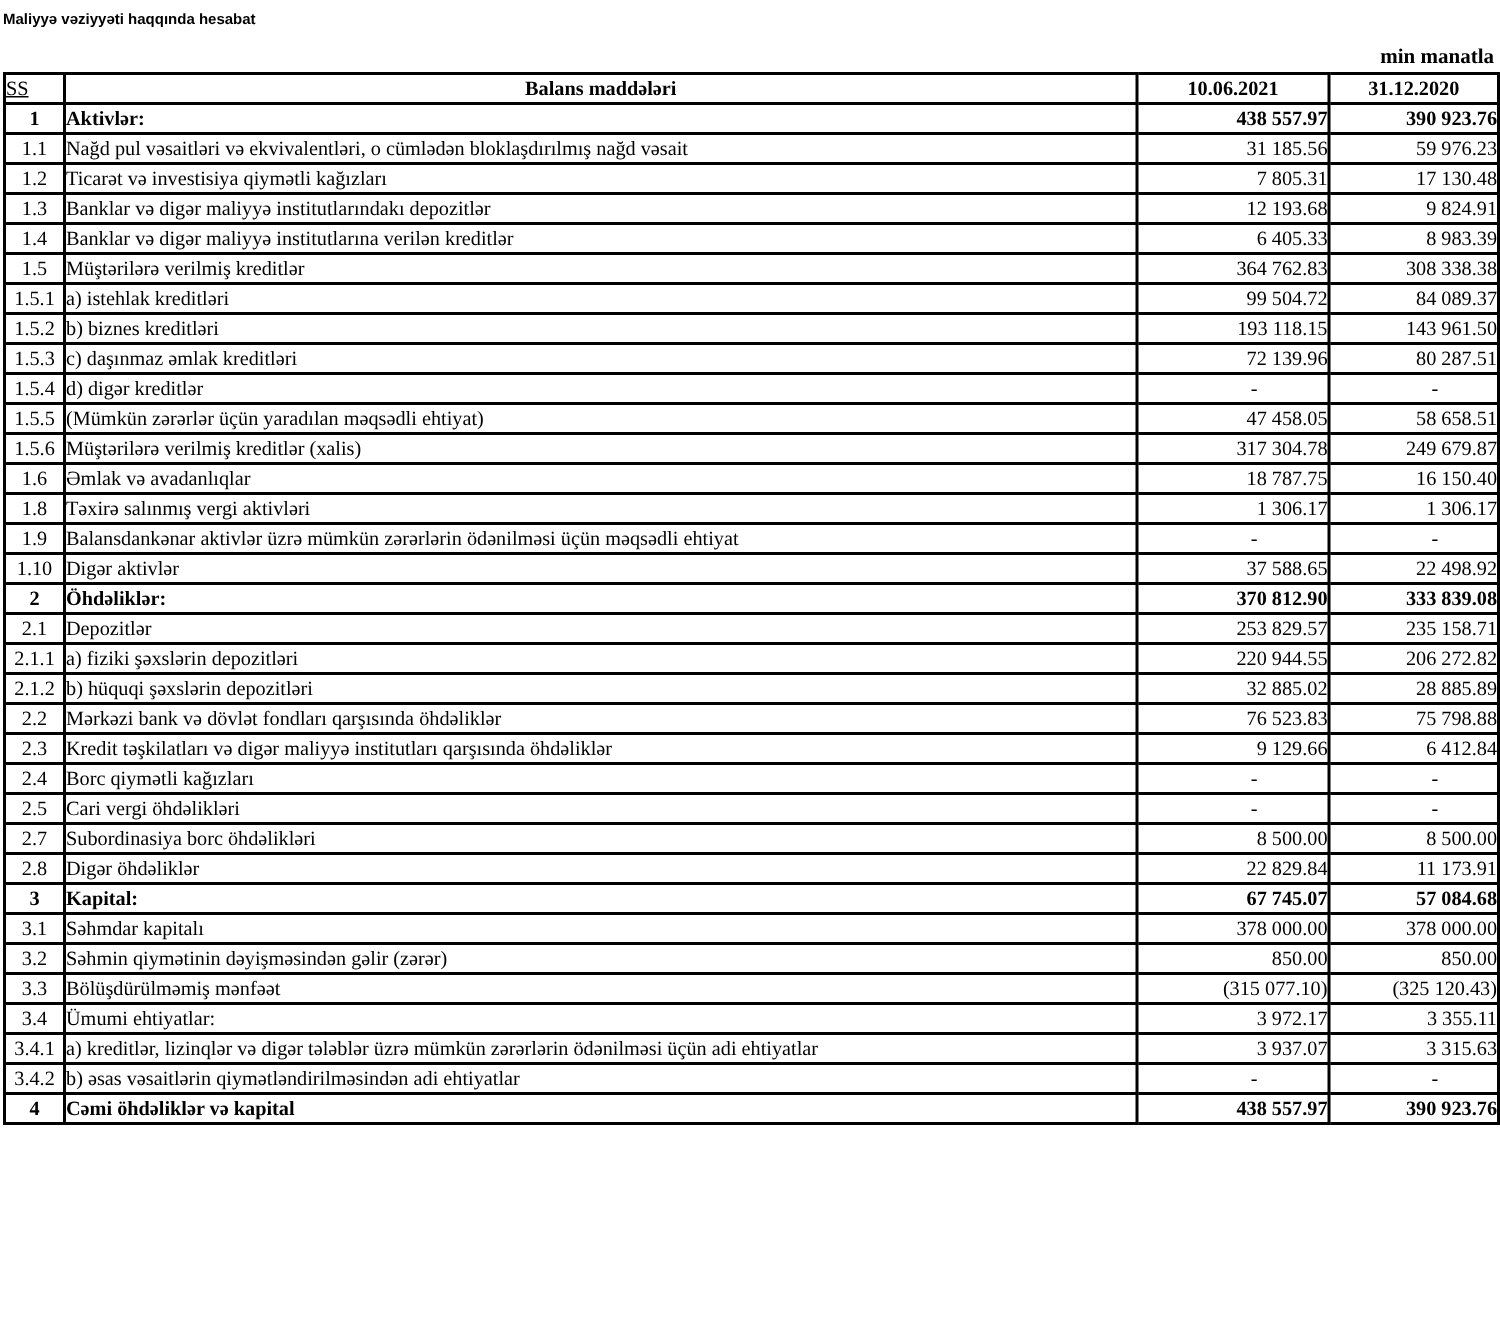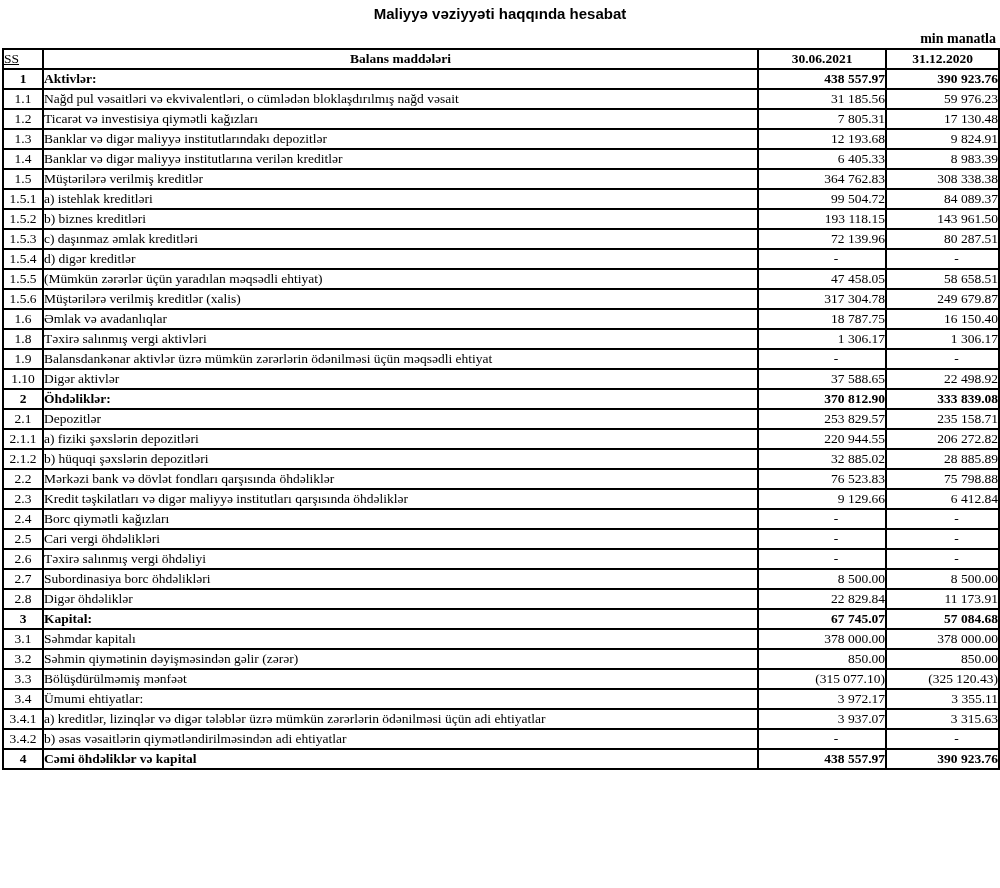--- a/index.html
+++ b/index.html
@@ -11,23 +11,22 @@
     overflow: hidden;
   }
   .page {
     width: 996px;
     padding: 2px 2px 0 2px;
     font-family: "Liberation Serif", serif;
     color: #000;
   }
   .report-title {
     font-family: "Liberation Sans", sans-serif;
-    font-size: 15px;
+    font-size: 10px;
     font-weight: bold;
-    text-align: center;
     margin: 2px 0 0 0;
     line-height: 20px;
   }
   .unit-note {
     font-size: 14px;
     font-weight: bold;
     text-align: right;
     line-height: 17px;
     margin: 6px 2px 1px 0;
   }
@@ -93,21 +92,21 @@
     <colgroup>
       <col class="c-ss">
       <col class="c-lbl">
       <col class="c-v1">
       <col class="c-v2">
     </colgroup>
     <thead>
       <tr>
         <th class="h-ss">SS</th>
         <th class="h-lbl">Balans maddələri</th>
-        <th class="h-v1">30.06.2021</th>
+        <th class="h-v1">10.06.2021</th>
         <th class="h-v2">31.12.2020</th>
       </tr>
     </thead>
     <tbody>
         <tr class="bold">
           <td class="ss">1</td>
           <td class="label">Aktivlər:</td>
           <td class="val">438 557.97</td>
           <td class="val">390 923.76</td>
         </tr>
@@ -243,26 +242,20 @@
           <td class="val dash">-</td>
           <td class="val dash">-</td>
         </tr>
         <tr>
           <td class="ss">2.5</td>
           <td class="label">Cari vergi öhdəlikləri</td>
           <td class="val dash">-</td>
           <td class="val dash">-</td>
         </tr>
         <tr>
-          <td class="ss">2.6</td>
-          <td class="label">Təxirə salınmış vergi öhdəliyi</td>
-          <td class="val dash">-</td>
-          <td class="val dash">-</td>
-        </tr>
-        <tr>
           <td class="ss">2.7</td>
           <td class="label">Subordinasiya borc öhdəlikləri</td>
           <td class="val">8 500.00</td>
           <td class="val">8 500.00</td>
         </tr>
         <tr>
           <td class="ss">2.8</td>
           <td class="label">Digər öhdəliklər</td>
           <td class="val">22 829.84</td>
           <td class="val">11 173.91</td>

